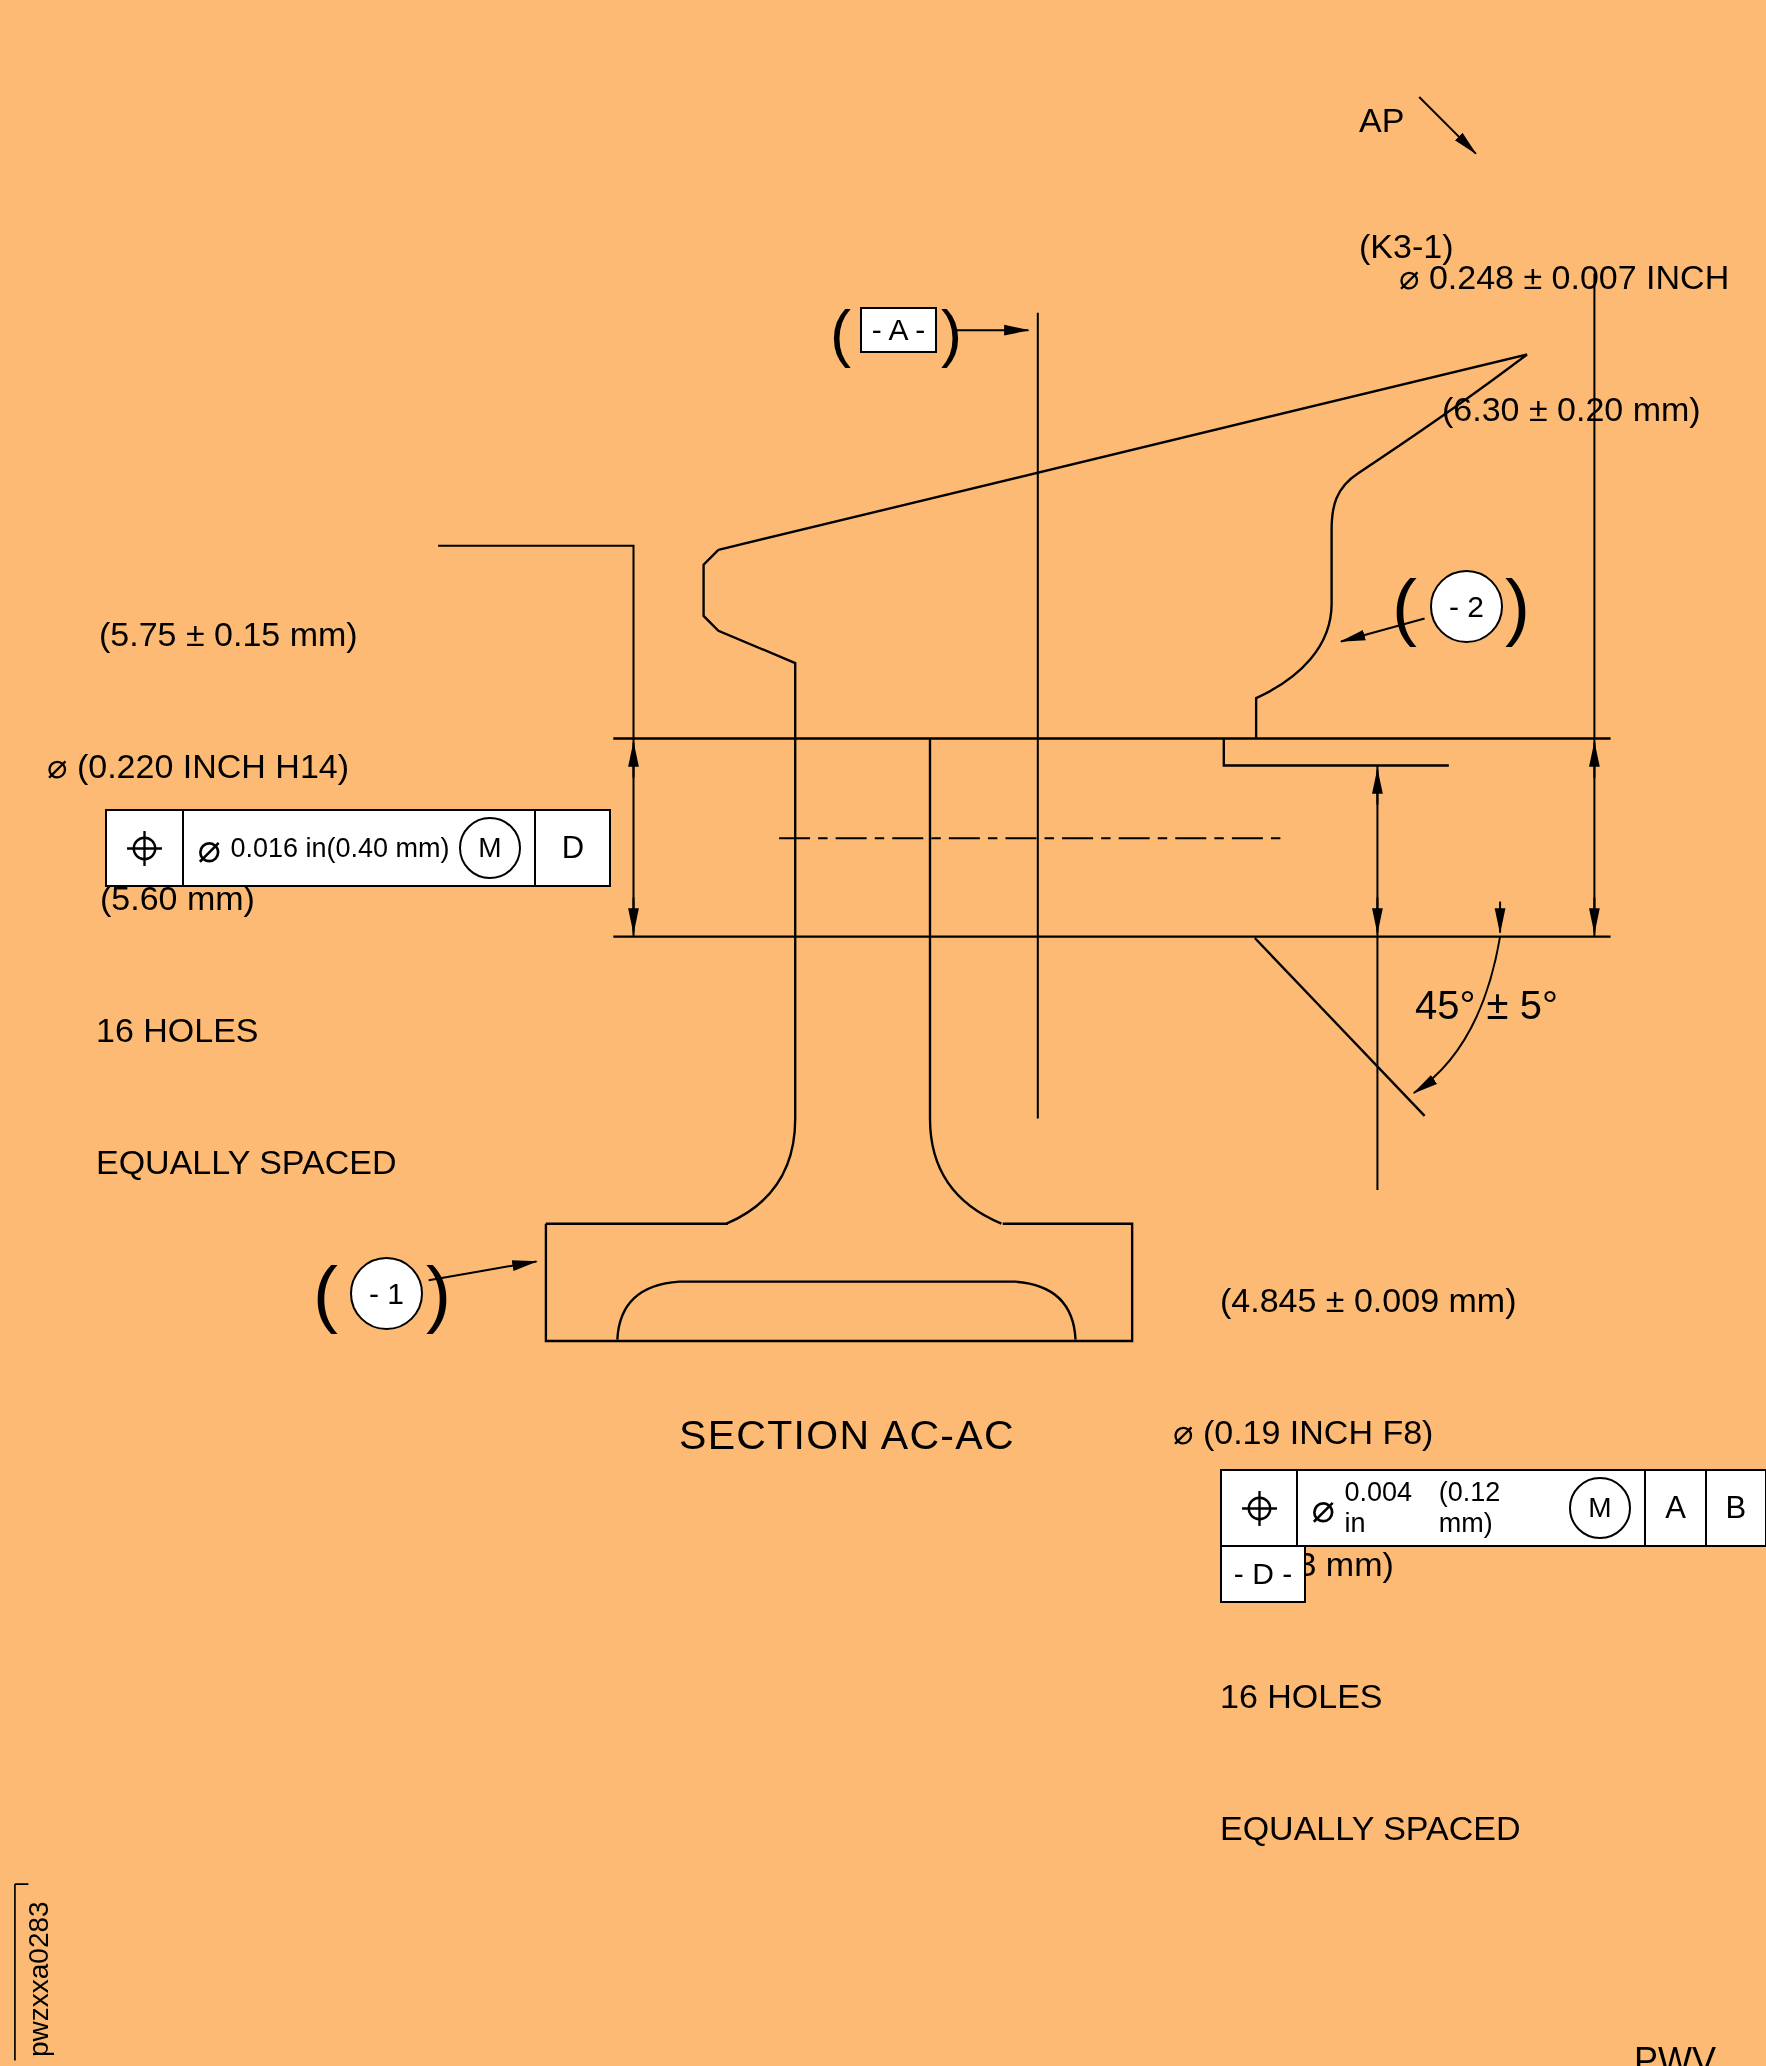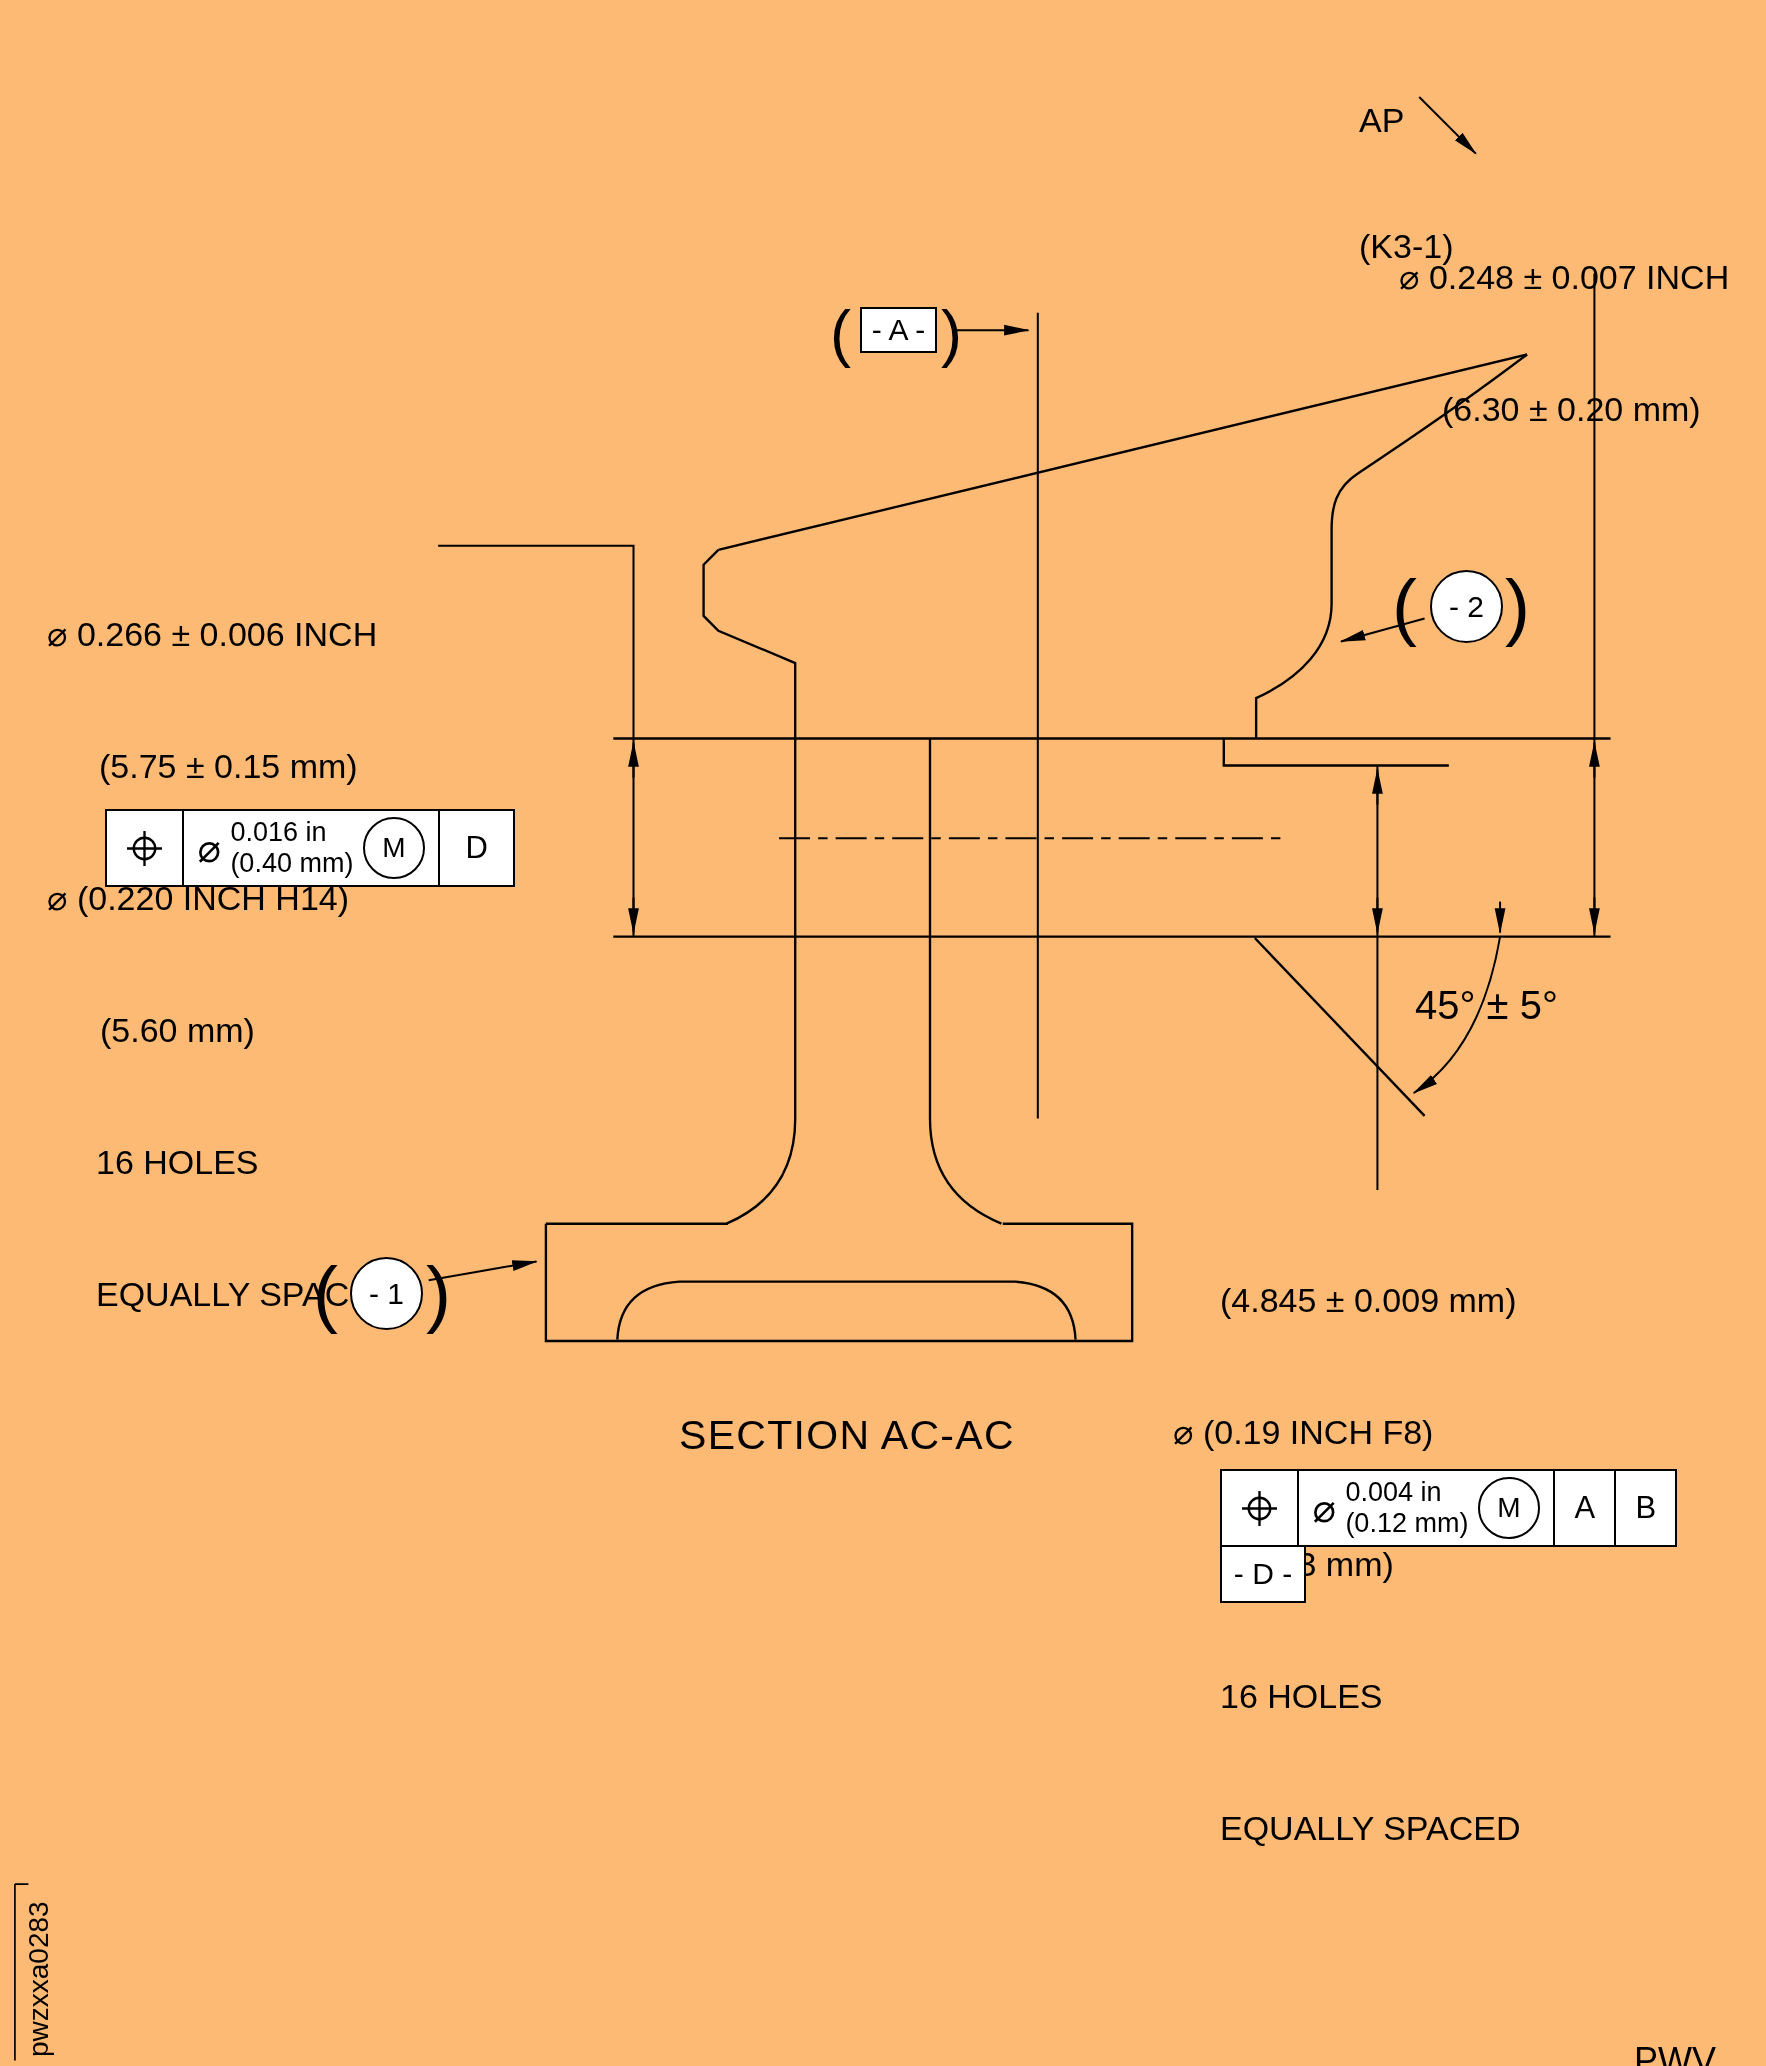--- a/index.html
+++ b/index.html
@@ -10,21 +10,21 @@
   .two{line-height:42px;}
   .fcf{position:absolute;display:flex;align-items:stretch;height:78px;
        border:2.4px solid #000;box-sizing:border-box;background:#fff;}
   .fcf-cell{display:flex;align-items:center;justify-content:center;box-sizing:border-box;}
   .fcf-cell + .fcf-cell{border-left:2.4px solid #000;}
   .cell-sym{width:75px;}
   .cell-tol{padding:0 13.5px;gap:9.4px;}
   .cell-dat{width:75px;font-size:31px;}
   .cell-dat2{width:61px;font-size:31px;}
   .dia{font-size:39px;}
-  .stack{display:flex;flex-direction:column;font-size:27px;line-height:31px;}
+  .stack{display:flex;flex-direction:row;font-size:27px;line-height:31px;}
   .mmc{width:58px;height:58px;border:2.4px solid #000;border-radius:50%;
        display:flex;align-items:center;justify-content:center;font-size:28px;flex:0 0 auto;}
   .balloon{position:absolute;width:73px;height:73px;border:2.4px solid #000;border-radius:50%;
        display:flex;align-items:center;justify-content:center;font-size:30px;background:#fff;box-sizing:border-box;}
   .paren{position:absolute;font-size:75px;line-height:75px;}
   .paren-s{position:absolute;font-size:63px;line-height:63px;}
   .aflag{position:absolute;left:860px;top:307px;width:77px;height:46px;border:2.4px solid #000;
        display:flex;align-items:center;justify-content:center;font-size:30px;background:#fff;box-sizing:border-box;}
   .dbox{position:absolute;left:1220px;top:1545px;width:86px;height:58px;border:2.4px solid #000;
        display:flex;align-items:center;justify-content:center;font-size:30px;background:#fff;box-sizing:border-box;}
@@ -92,21 +92,20 @@
     <div>AP</div>
     <div>(K3-1)</div>
   </div>
 
   <div class="t" style="left:1399px;top:167px">
     <div>⌀ 0.248 ± 0.007 INCH</div>
     <div style="margin-left:43px">(6.30 ± 0.20 mm)</div>
   </div>
 
   <div class="t" style="left:47px;top:524px">
-    <div>⌀ 0.266 ± 0.006 INCH</div>
     <div style="margin-left:52px">(5.75 ± 0.15 mm)</div>
     <div>⌀ (0.220 INCH H14)</div>
     <div style="margin-left:53px">(5.60 mm)</div>
     <div style="margin-left:49px">16 HOLES</div>
     <div style="margin-left:49px">EQUALLY SPACED</div>
   </div>
 
   <div class="fcf" style="left:105px;top:809px">
     <div class="fcf-cell cell-sym">
       <svg width="43" height="43" viewBox="0 0 64 64">

